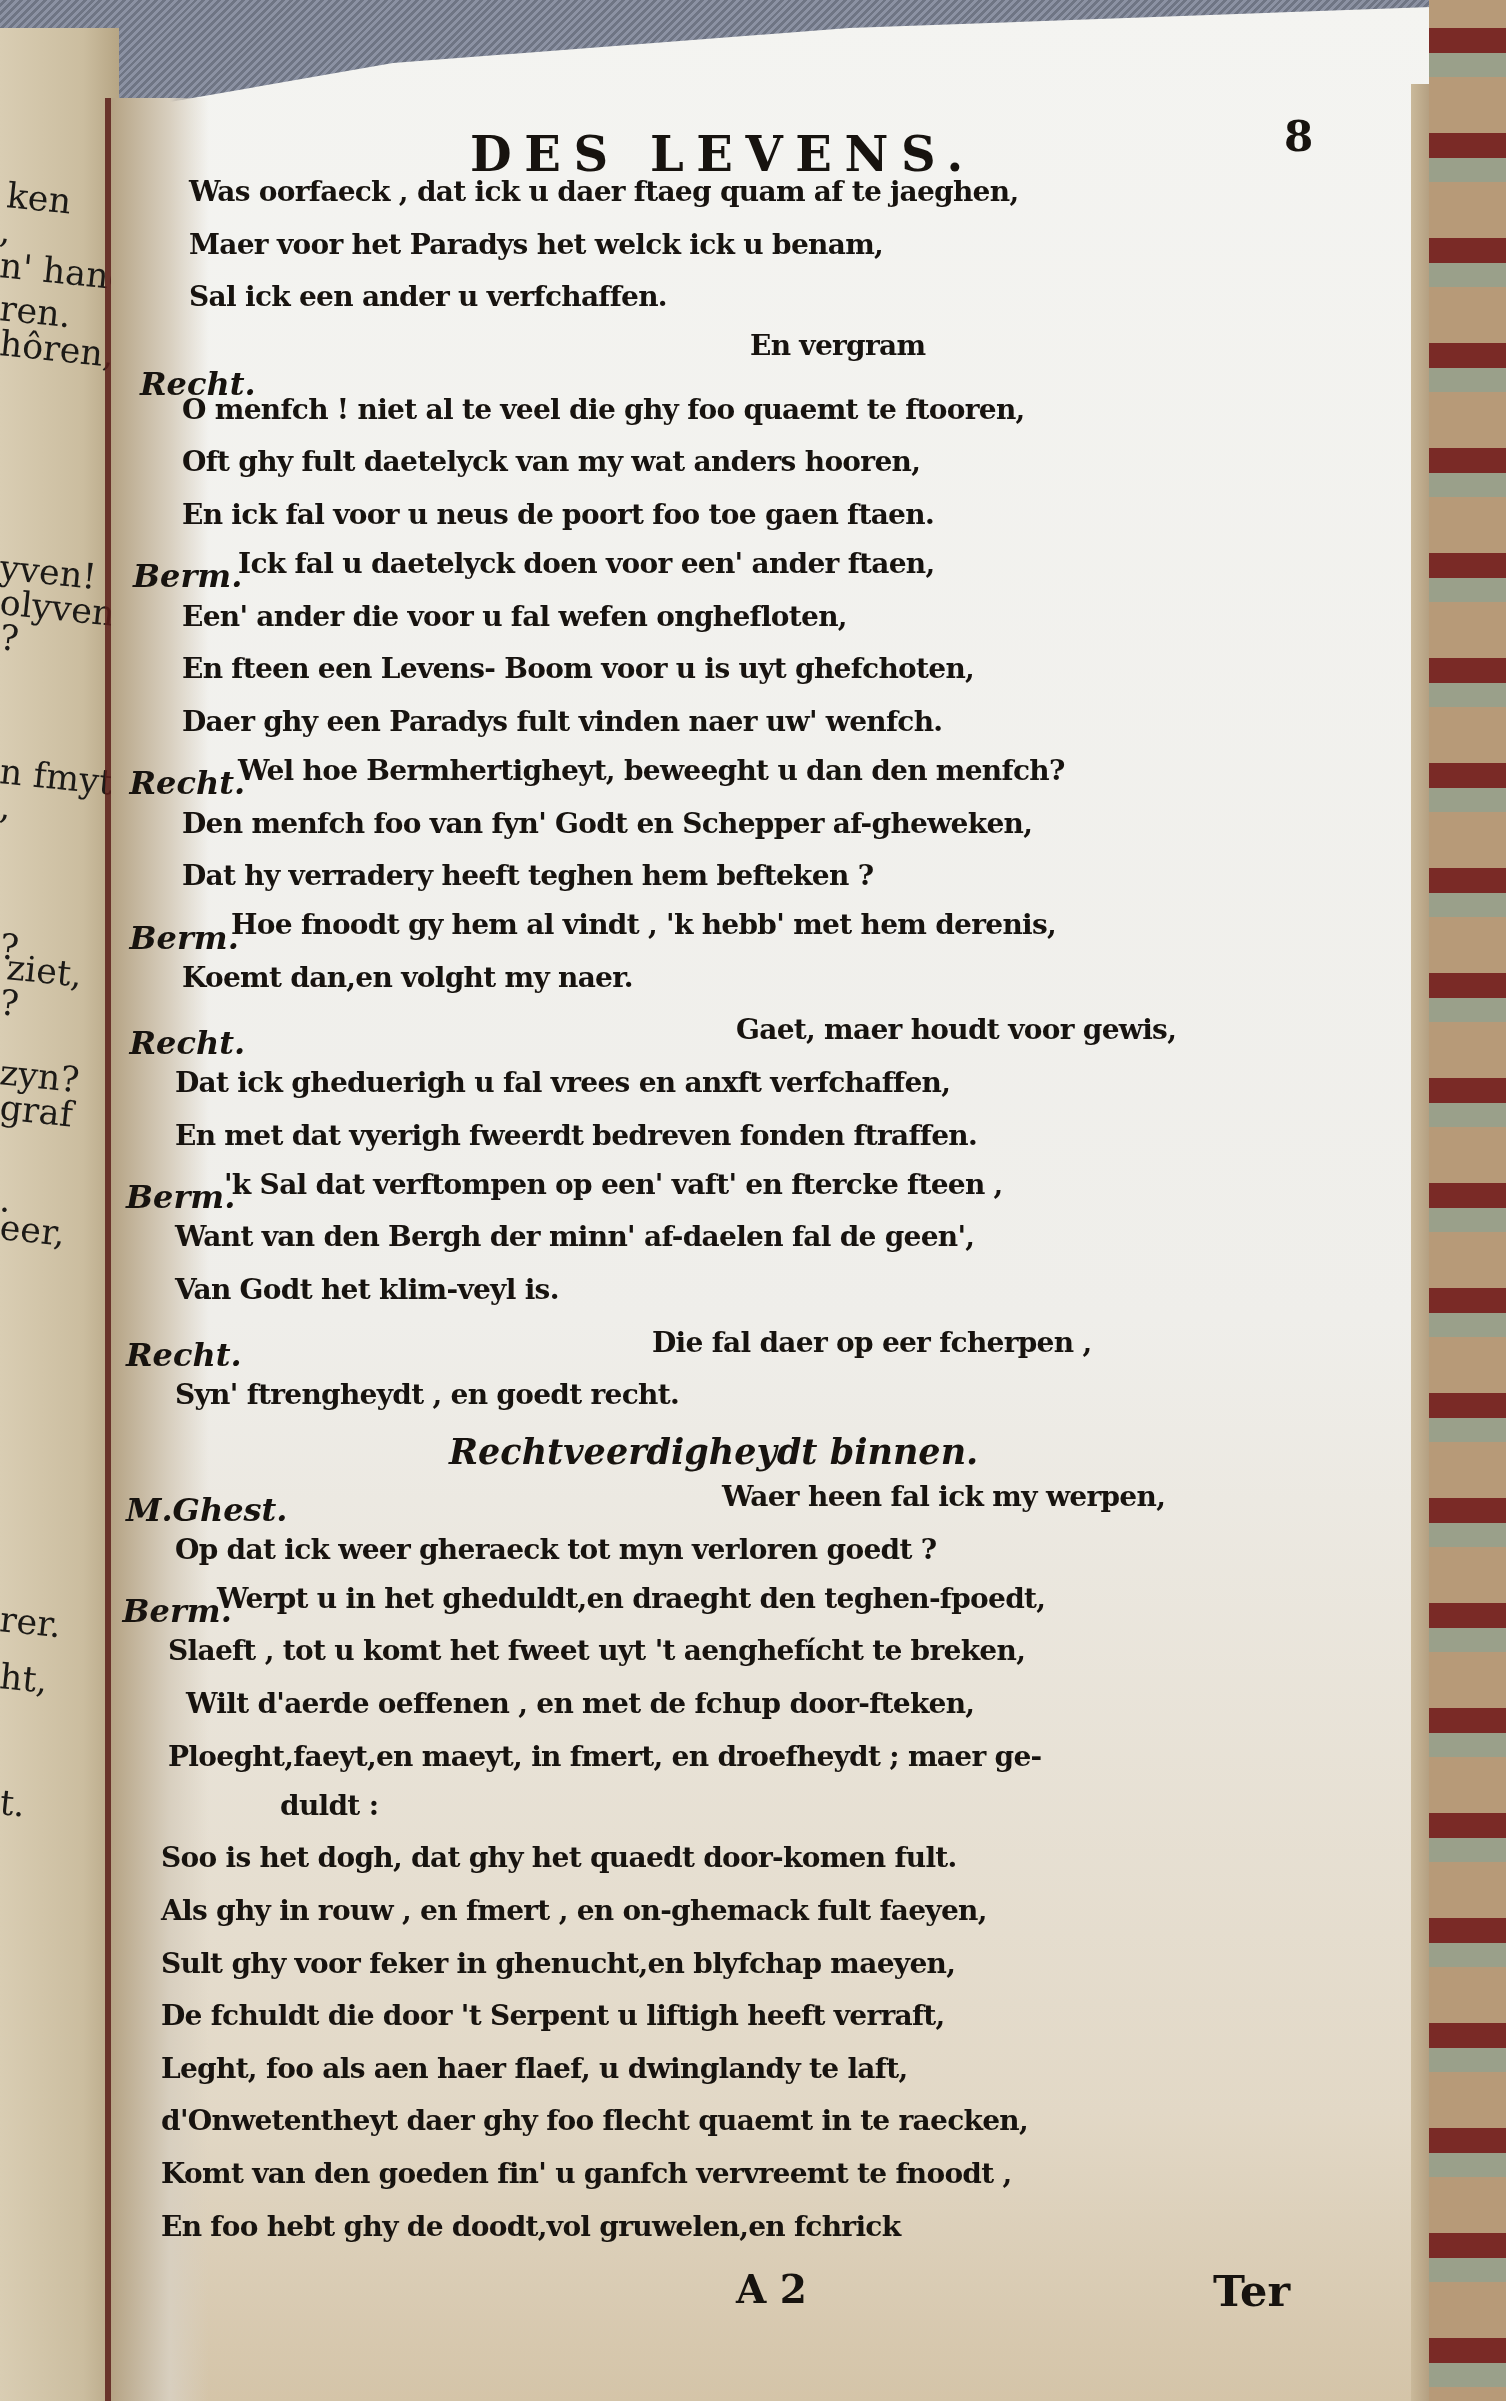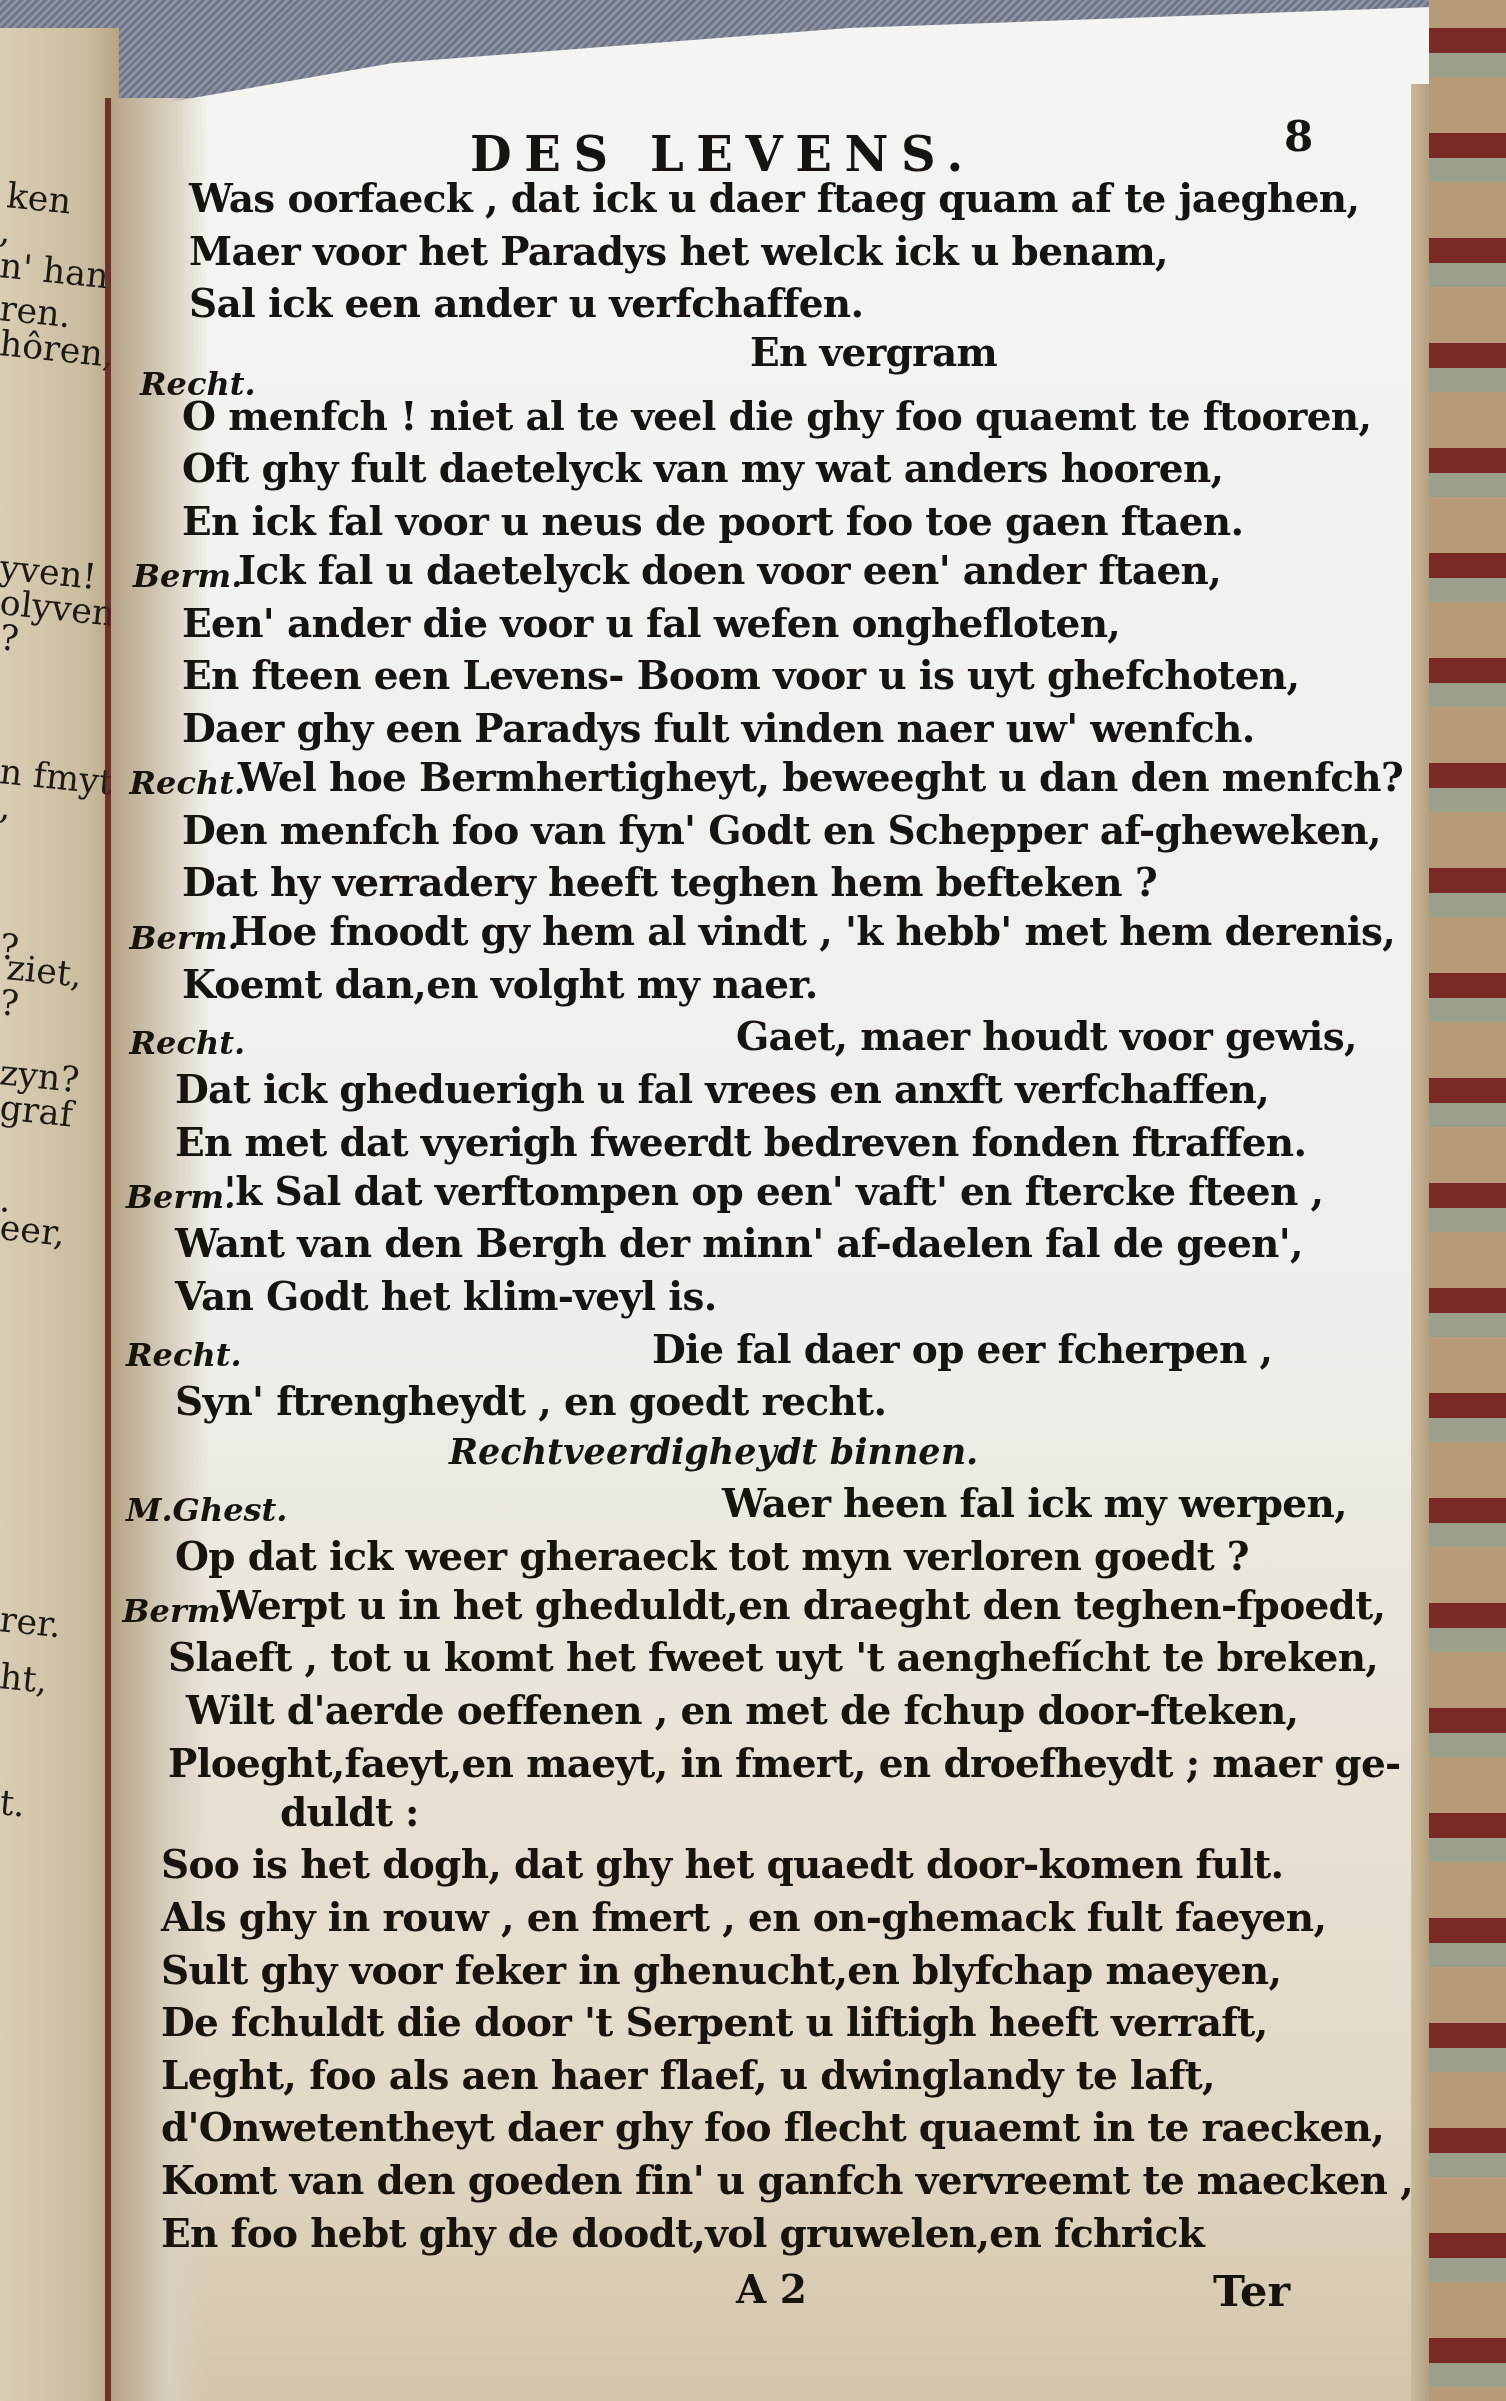--- a/index.html
+++ b/index.html
@@ -53,21 +53,21 @@
     }
     .running-head {
       position: absolute; left: 351px; top: 0; width: 631px;
       font-size: 48px; letter-spacing: 12.6px; font-variant: small-caps;
       font-weight: bold;
     }
     .page-sig {
       position: absolute; left: 1165px; top: 0px; font-size: 42px; font-weight: bold;
     }
     .line {
-      position: absolute; white-space: nowrap; font-size: 39px; font-weight: bold;
+      position: absolute; white-space: nowrap; font-size: 28px; font-weight: bold;
       letter-spacing: -0.7px;
     }
     .speaker {
       position: absolute; white-space: nowrap; font-size: 32px;
       font-style: italic; font-weight: bold;
     }
     .stage {
       position: absolute; white-space: nowrap; font-size: 35px;
       font-style: italic; font-weight: bold;
     }
@@ -164,19 +164,19 @@
   <div class="line" style="top:1508px;left:49px">Slaeft , tot u komt het fweet  uyt 't aenghefícht te breken,</div>
   <div class="line" style="top:1561px;left:67px">Wilt d'aerde oeffenen ,  en met de fchup door-fteken,</div>
   <div class="line" style="top:1614px;left:49px">Ploeght,faeyt,en maeyt, in fmert, en droefheydt ; maer ge-</div>
   <div class="line" style="top:1663px;left:161px">duldt :</div>
   <div class="line" style="top:1715px;left:42px">Soo is het dogh, dat ghy het quaedt door-komen fult.</div>
   <div class="line" style="top:1768px;left:42px">Als ghy in rouw , en fmert ,  en on-ghemack  fult faeyen,</div>
   <div class="line" style="top:1821px;left:42px">Sult ghy voor feker in ghenucht,en blyfchap maeyen,</div>
   <div class="line" style="top:1873px;left:42px">De fchuldt die door 't Serpent u liftigh heeft verraft,</div>
   <div class="line" style="top:1926px;left:42px">Leght, foo als aen haer flaef, u dwinglandy te laft,</div>
   <div class="line" style="top:1978px;left:42px">d'Onwetentheyt  daer ghy foo flecht quaemt in te raecken,</div>
-  <div class="line" style="top:2031px;left:42px">Komt van den goeden fin' u ganfch vervreemt te maecken ,</div>
+  <div class="line" style="top:2031px;left:42px">Komt van den goeden fin' u ganfch vervreemt te fnoodt ,</div>
   <div class="line" style="top:2084px;left:42px">En foo hebt ghy de doodt,vol gruwelen,en fchrick</div>
 
   <div class="footer-sig" style="top:2140px;left:617px">A 2</div>
   <div class="catchword" style="top:2140px;left:1094px">Ter</div>
 </div>
 
 
 </body></html>

